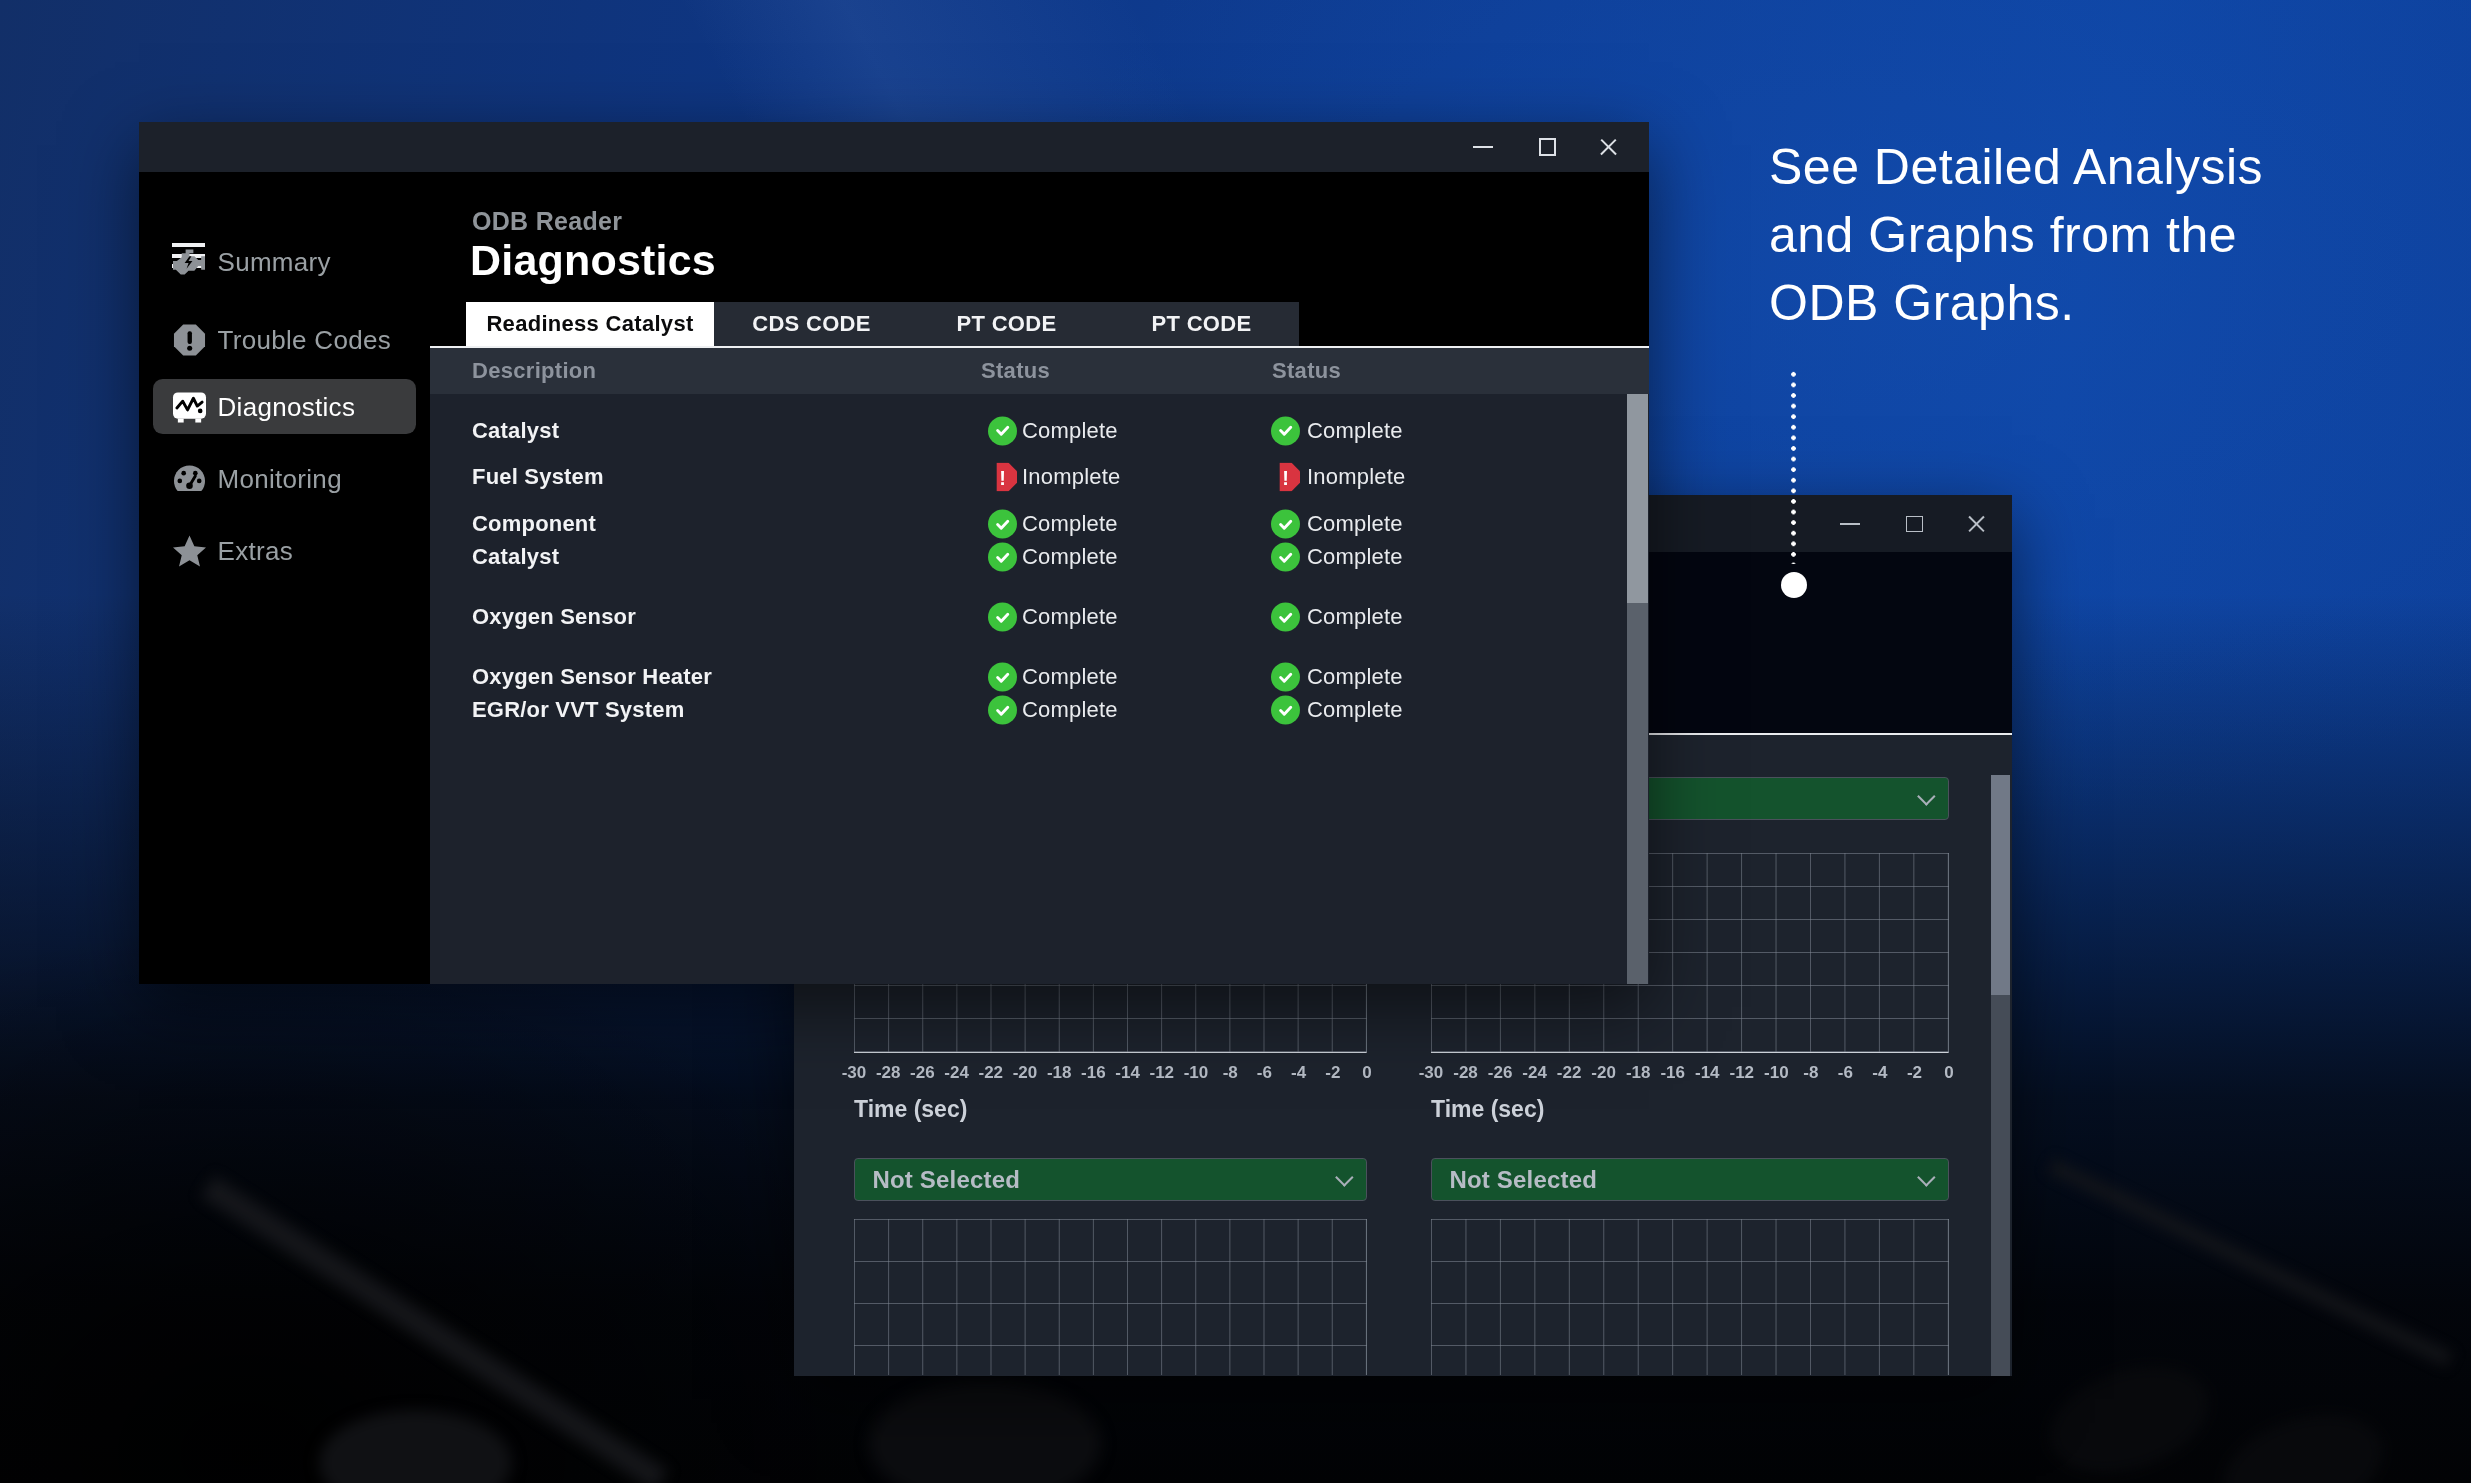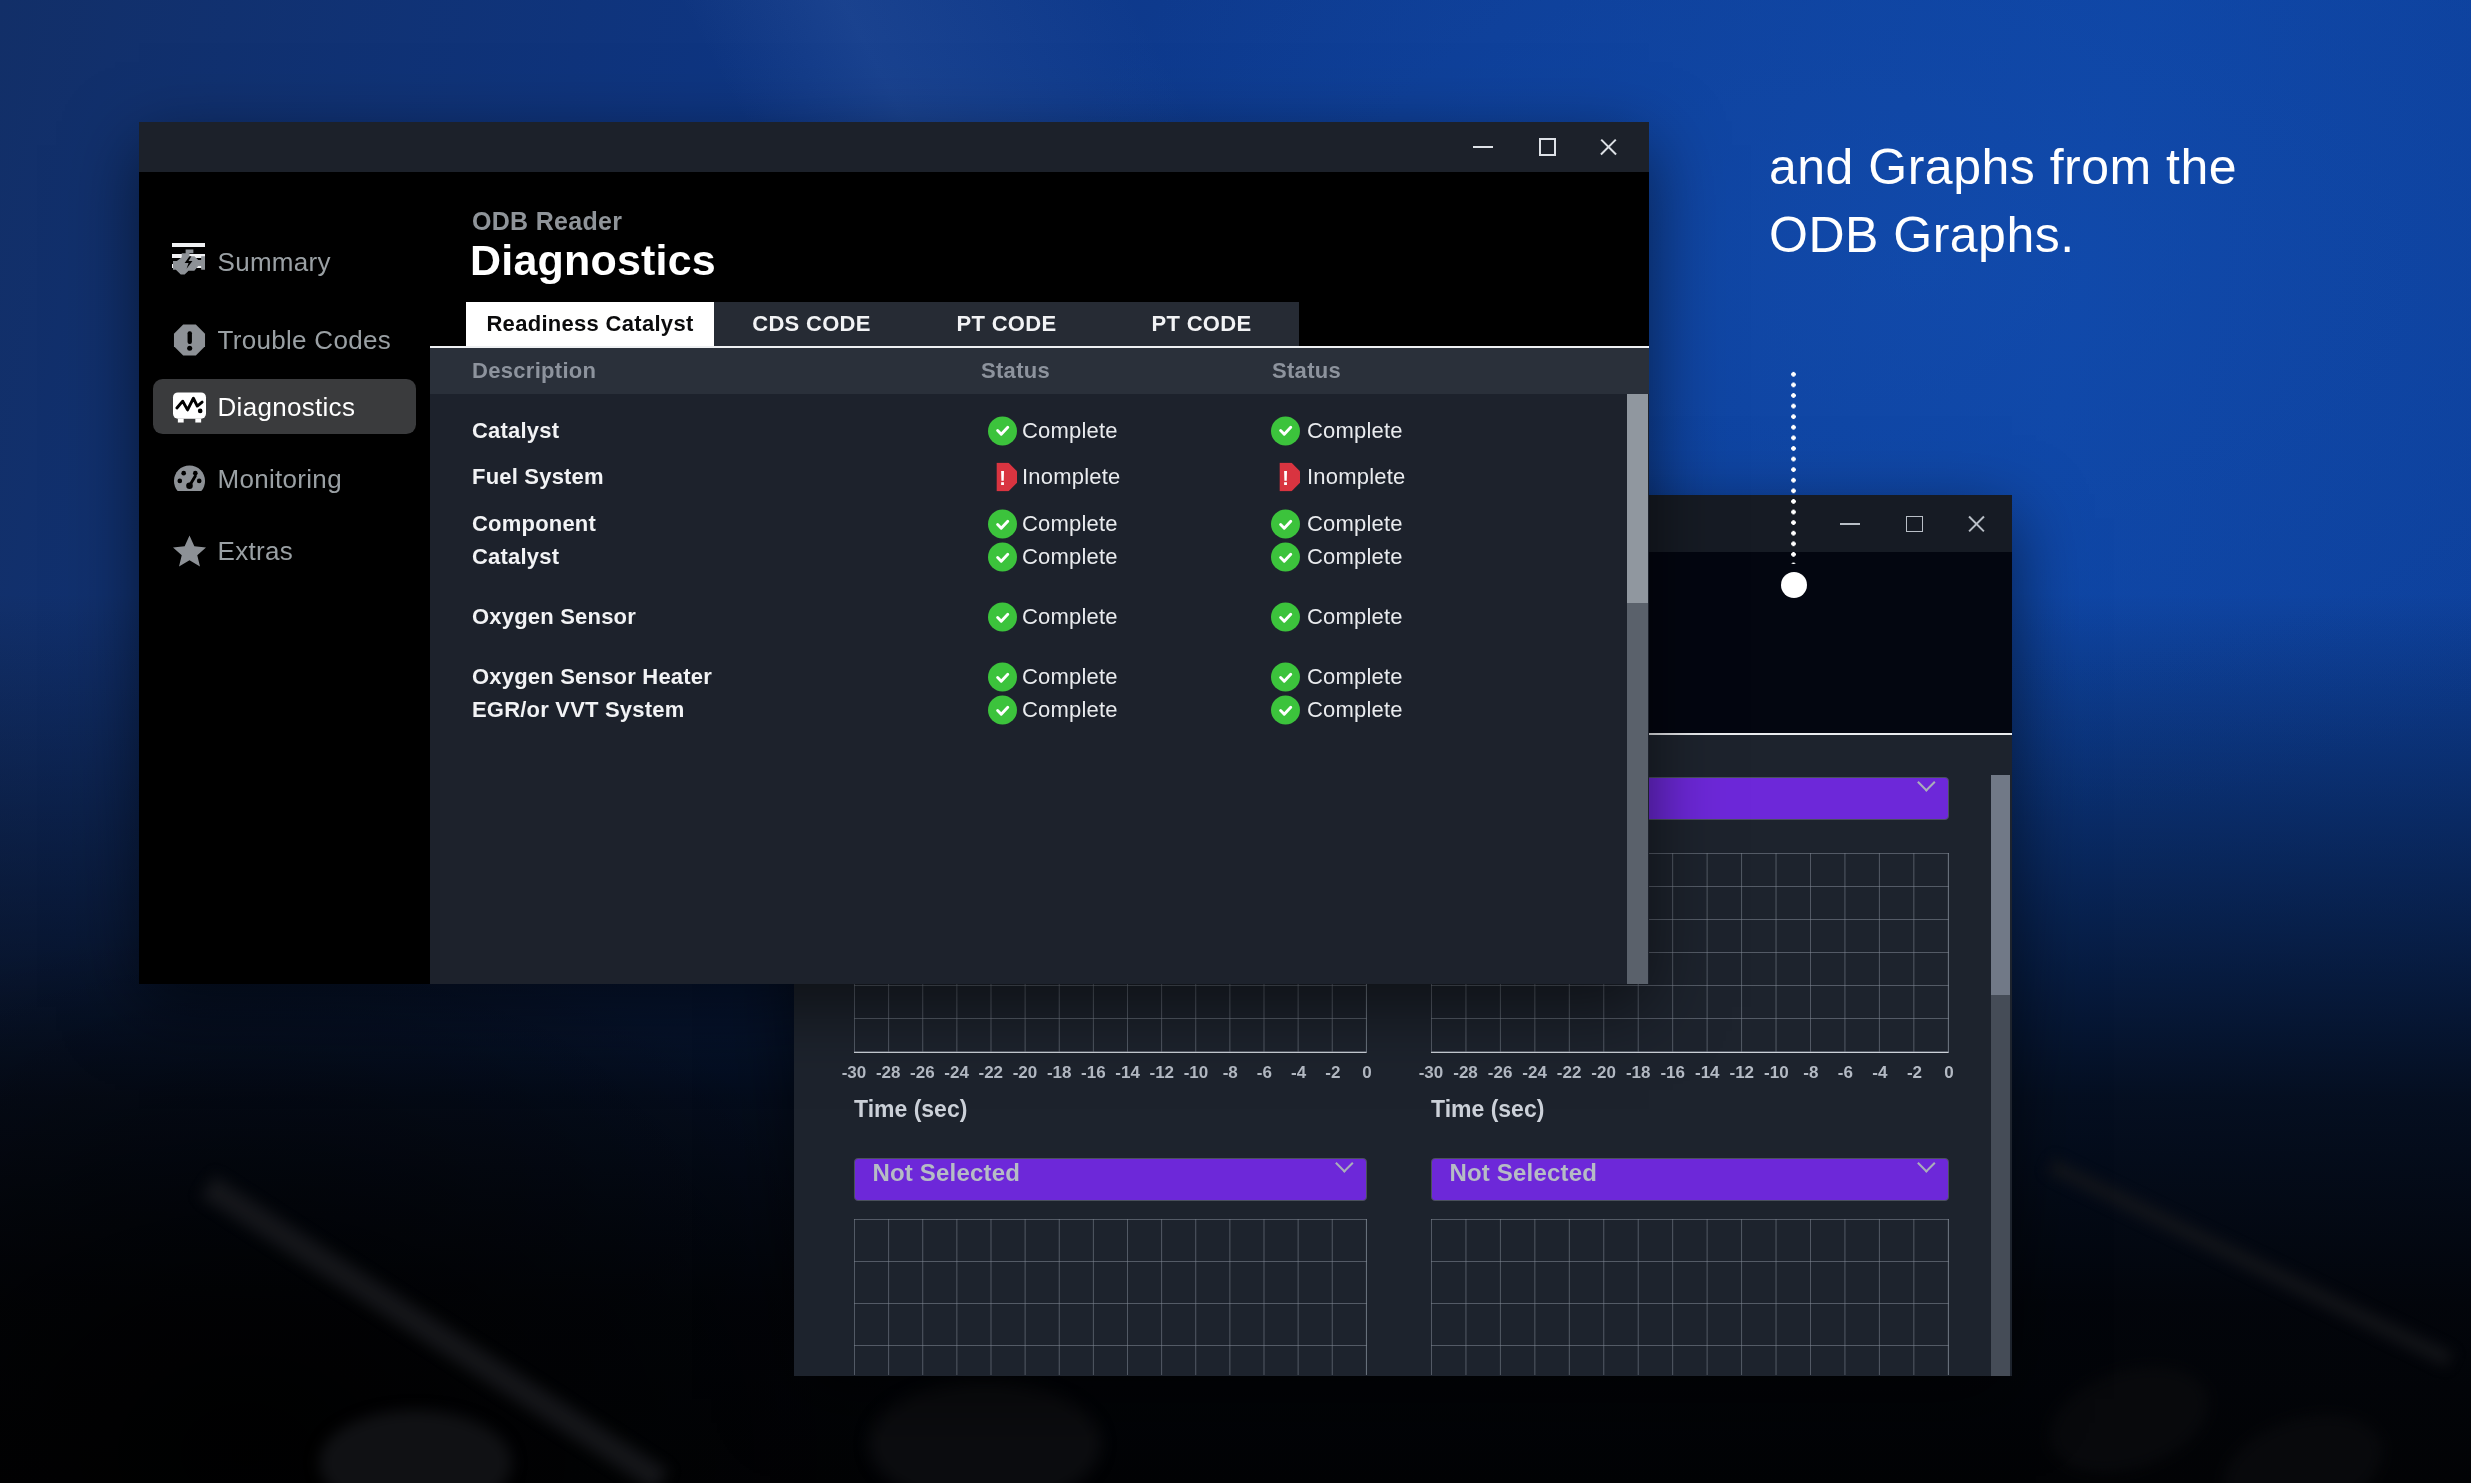--- a/index.html
+++ b/index.html
@@ -45,21 +45,21 @@
   .glyph-close::after{transform:rotate(-45deg);}
 
   
   #win2{left:794px;top:495px;width:1218px;height:881px;background:#1d232d;z-index:5;}
   #win2 .titlebar{height:57px;background:#161b24;}
   #win2 .winbtn .glyph-min{background:#b9bfc7;height:1.9px;}
   #win2 .winbtn .glyph-max{border-color:#b9bfc7;border-width:1.9px;width:16.4px;height:16.4px;}
   #win2 .winbtn .glyph-close::before,#win2 .winbtn .glyph-close::after{background:#b9bfc7;height:1.9px;}
   .w2-header{position:absolute;left:0;top:57px;width:100%;height:181px;background:#030610;}
   .w2-divider{position:absolute;left:0;top:238px;width:100%;height:1.9px;background:#e9ebee;}
-  .dropdown{position:absolute;height:43px;background:#6d28d9;border:1px solid #4b515c;border-radius:3.9px;display:flex;align-items:flex-start;padding:0 17.4px;cursor:default;}
+  .dropdown{position:absolute;height:43px;background:#14532d;border:1px solid #4b515c;border-radius:3.9px;display:flex;align-items:center;padding:0 17.4px;cursor:default;}
   .dropdown .dd-label{font-size:24px;font-weight:700;color:#b6bcc5;letter-spacing:0.2px;flex:1;}
   .chev{width:12.6px;height:12.6px;border-right:2.4px solid #a9afb9;border-bottom:2.4px solid #a9afb9;transform:rotate(45deg) translateY(-2.9px);}
   .grid{position:absolute;background-color:transparent;
     background-image:
       linear-gradient(to right, rgba(128,136,148,0.55) 1px, transparent 1px),
       linear-gradient(to bottom, rgba(128,136,148,0.55) 1px, transparent 1px);
     background-size:calc(100%/15) 33px;
     border-right:1px solid rgba(128,136,148,0.55);}
   .grid.baseline{border-bottom:1.9px solid #ccd1d8;}
   .tick-row{position:absolute;height:25px;}
@@ -192,20 +192,21 @@
     </div>
     <div class="grid" style="left:637px;top:724px;width:518px;height:156px;background-size:calc(100%/15) 42px;"></div>
 
     <div class="sbar" style="left:1197px;top:280px;height:601px;">
       <span class="track"></span>
       <span class="thumb" style="height:220px;"></span>
     </div>
   </div>
 
   <div class="callout">
+    <div class="line">See Detailed Analysis</div>
     <div class="line">and Graphs from the</div>
     <div class="line">ODB Graphs.</div>
   </div>
   <div class="callout-dots"></div>
   <div class="callout-dot-end"></div>
 
   <div id="win1" class="win">
     <div class="titlebar">
       <div class="winbtn" style="left:1327px;top:8.7px;">
           <span class="glyph-min"></span>

